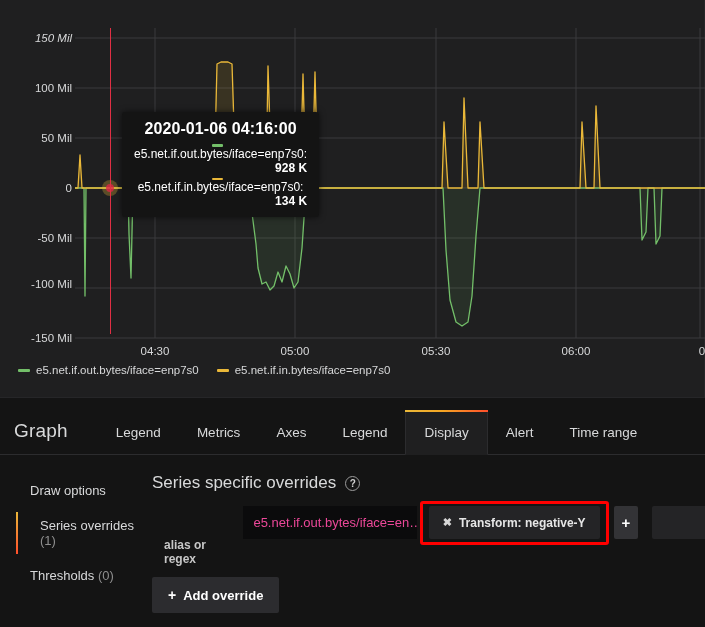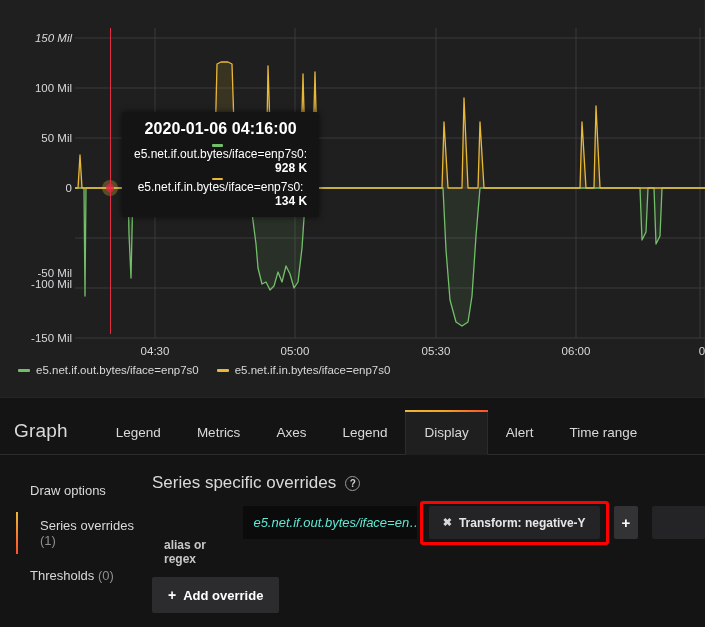--- a/index.html
+++ b/index.html
@@ -131,25 +131,25 @@
   }
 
   #override-row { display: flex; align-items: stretch; height: 33px; position: relative; }
   .ovr-label {
     background: #242426; color: #c7c7c7; font-size: 12px; font-weight: bold;
     display: flex; align-items: center; padding: 0 12px;
     border-radius: 2px 0 0 2px;
     margin-top: 46px;
   }
   .ovr-input {
-    background: #0b0b0c; color: #5eead4; font-size: 13px;
+    background: #0b0b0c; color: #ec4899; font-size: 13px;
     display: flex; align-items: center; padding: 0 10px;
     width: 196px; border: none; outline: none;
     font-family: "Liberation Sans", sans-serif;
-    overflow: hidden; white-space: nowrap; font-style: italic;
+    overflow: hidden; white-space: nowrap;
   }
   .ovr-chip-wrap { position: relative; margin-left: 12px; }
   .ovr-chip {
     background: #242426; color: #e6e6e6; font-size: 12px; font-weight: bold;
     display: flex; align-items: center; height: 33px; padding: 0 14px;
     border-radius: 2px; cursor: pointer; white-space: nowrap;
   }
   .chip-x { color: #d8d8d8; margin-right: 7px; font-size: 11px; }
   #highlight-box {
     position: absolute; left: -9px; top: -5px; right: -9px; bottom: -6px;
@@ -250,21 +250,21 @@
       <g opacity="0.85">
         <circle cx="110" cy="188" r="8" fill="#EAB839" fill-opacity="0.35"></circle>
         <circle cx="110" cy="188" r="4" fill="#e02f44"></circle>
       </g>
     </svg>
 
     <div class="axis-label ylab" style="left:16px; top:38px; width:56px;font-style:italic;">150 Mil</div>
     <div class="axis-label ylab" style="left:16px; top:88px; width:56px;">100 Mil</div>
     <div class="axis-label ylab" style="left:16px; top:138px; width:56px;">50 Mil</div>
     <div class="axis-label ylab" style="left:16px; top:188px; width:56px;">0</div>
-    <div class="axis-label ylab" style="left:16px; top:238px; width:56px;margin-top:35px;">-50 Mil</div>
+    <div class="axis-label ylab" style="left:16px; top:238px; width:56px;">-50 Mil</div>
     <div class="axis-label ylab" style="left:16px; top:284px; width:56px;">-100 Mil</div>
     <div class="axis-label ylab" style="left:16px; top:338px; width:56px;">-150 Mil</div>
 
     <div class="axis-label xlab" style="left:155px; top:345px;">04:30</div>
     <div class="axis-label xlab" style="left:295px; top:345px;">05:00</div>
     <div class="axis-label xlab" style="left:436px; top:345px;">05:30</div>
     <div class="axis-label xlab" style="left:576px; top:345px;">06:00</div>
     <div class="axis-label xlab" style="left:702px; top:345px;">0</div>
 
     <div id="crosshair" style="left:110px;"></div>

